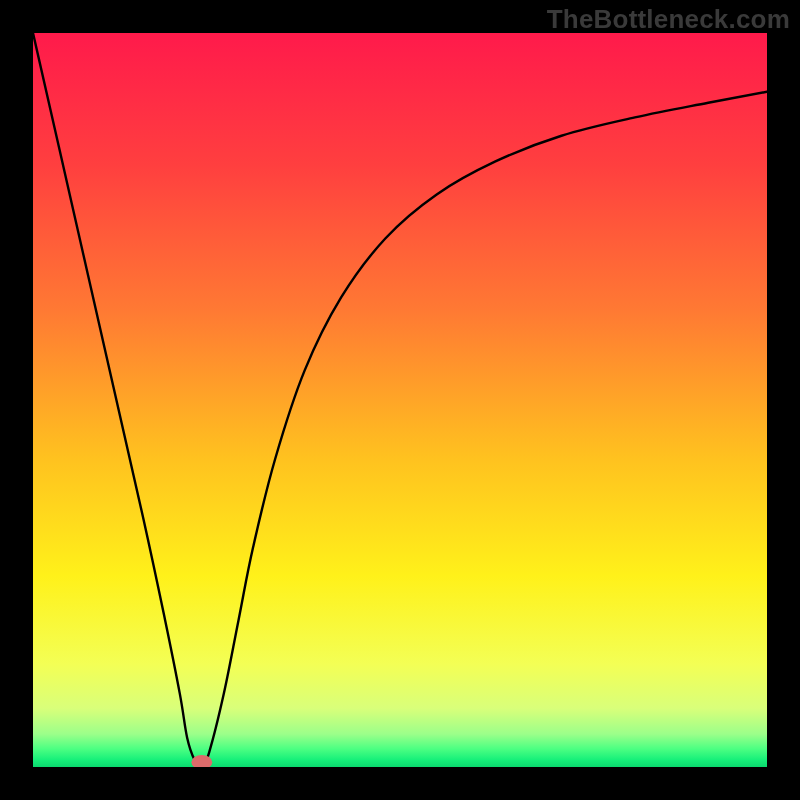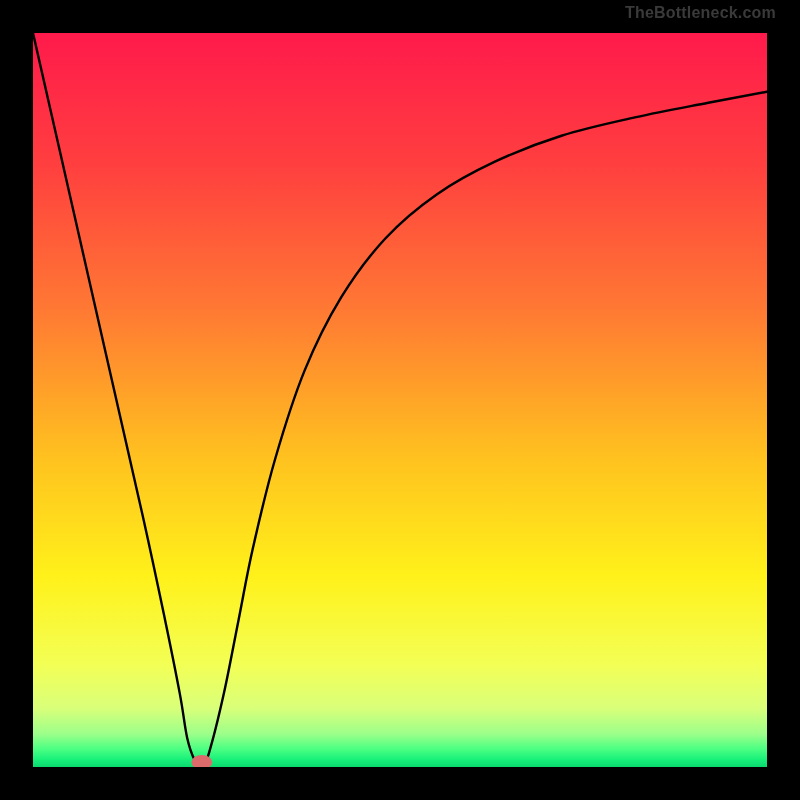--- a/index.html
+++ b/index.html
@@ -12,23 +12,23 @@
   }
   .frame {
     position: relative;
     width: 800px;
     height: 800px;
     background: #000000;
   }
   .source-label {
     position: absolute;
     top: 4px;
-    right: 24px;
+    right: 10px;
     color: #3a3a3a;
-    font-size: 16px;
+    font-size: 26px;
     font-weight: 600;
     letter-spacing: 0.2px;
     z-index: 10;
   }
   svg.plot {
     position: absolute;
     left: 33px;
     top: 33px;
     width: 734px;
     height: 734px;

